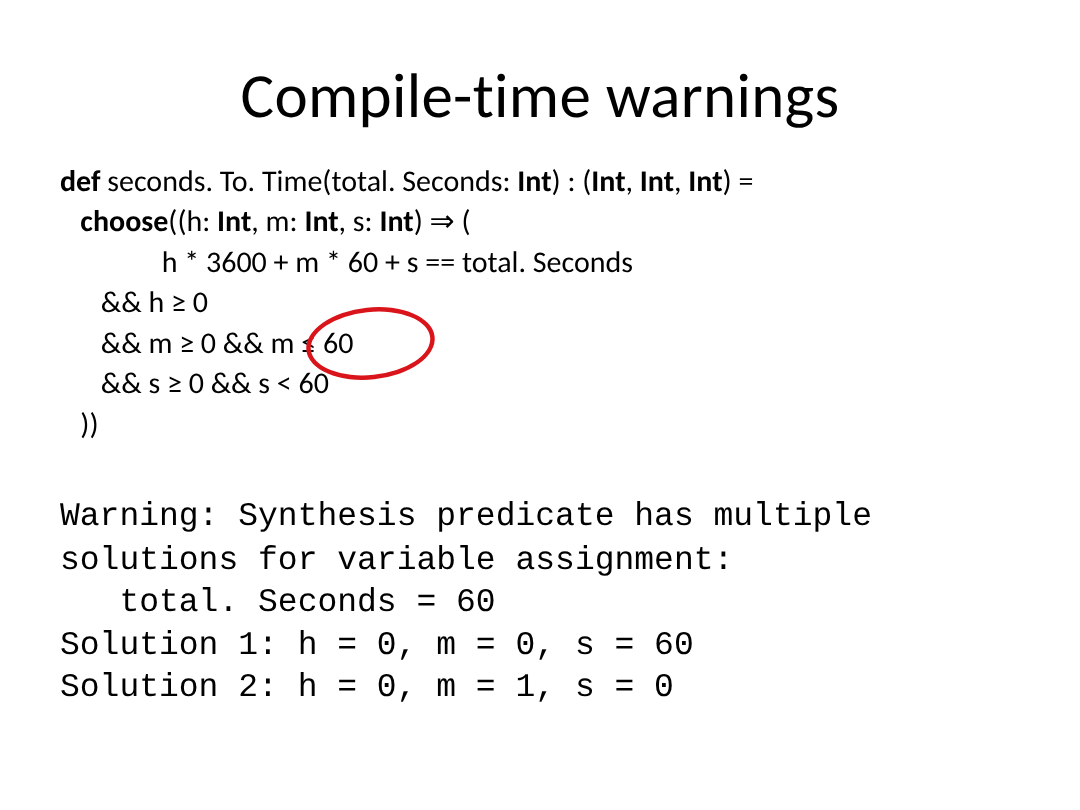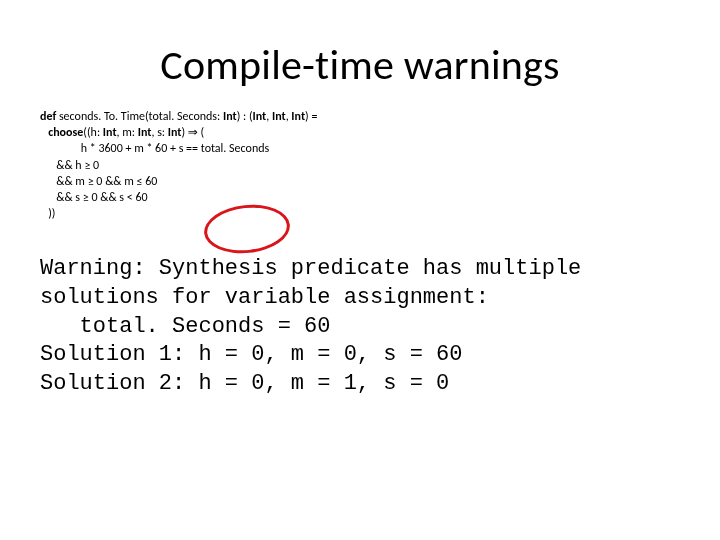--- a/index.html
+++ b/index.html
@@ -20,21 +20,21 @@
     margin-top: 13px;
   }
   .title {
     text-align: center;
     font-size: 42px;
     font-weight: 400;
     margin: 6px 0 18px 0;
     letter-spacing: 0.2px;
   }
   .codeblock {
-    font-size: 12px;
+    font-size: 20px;
     line-height: 1.35;
     white-space: pre;
     font-family: Calibri, "Segoe UI", Arial, sans-serif;
   }
   .codeblock .kw {
     font-weight: 700;
   }
   .warnblock {
     font-family: "Courier New", Courier, monospace;
     font-size: 22px;

